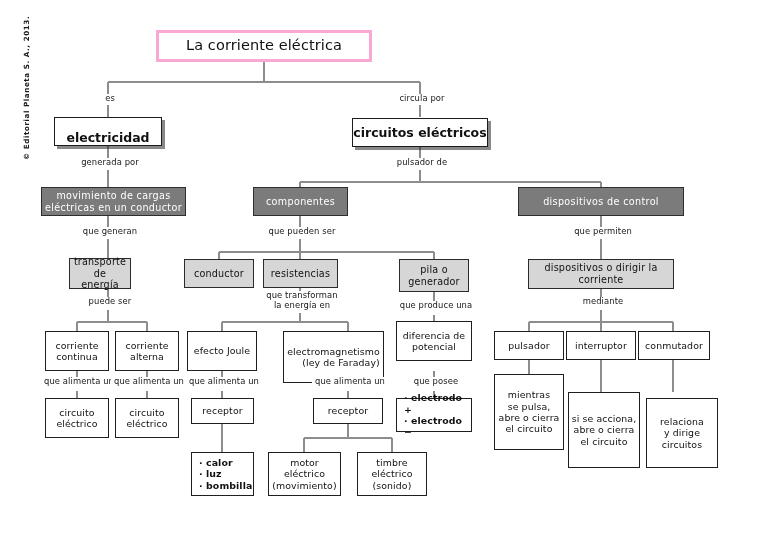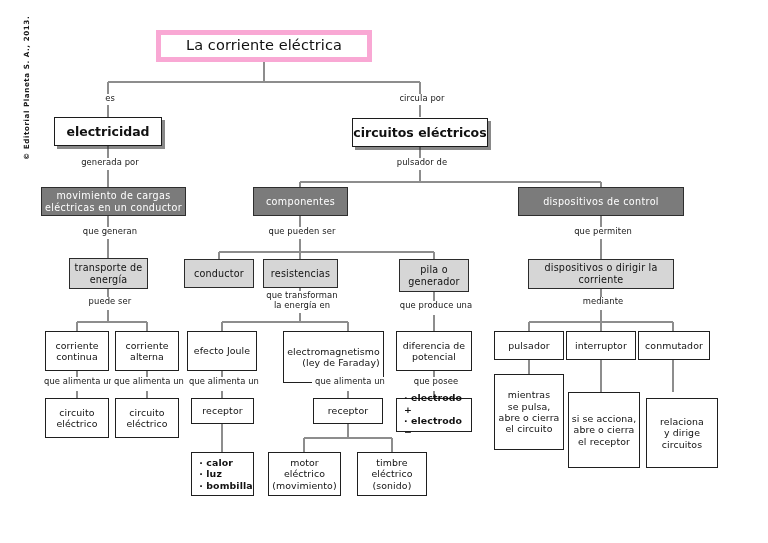--- a/index.html
+++ b/index.html
@@ -34,21 +34,21 @@
     line-height: 1.22;
     z-index: 3;
     background: #ffffff;
     border: 1px solid #3a3a3a;
     color: #111111;
   }
   .node .txt { display: block; white-space: pre-line; }
 
   
   .n-title {
-    border: 5px solid #f9a8d4;
+    border: 3px solid #f9a8d4;
     font-size: 14.5px;
     letter-spacing: .1px;
   }
 
   
   .n-strong {
     border: 1.6px solid #1c1c1c;
     font-weight: bold;
     font-size: 12.5px;
     box-shadow: 3px 3px 0 rgba(40,40,40,.55);
@@ -198,42 +198,42 @@
       <path d="M673,360 L673,392"></path>
     </g>
   </svg>
 
   <div id="copyright">© Editorial Planeta S. A., 2013.</div>
 
   <div class="node n-title" style="left:156px; top:30px; width:216px; height:32px;">
     <span class="txt">La corriente eléctrica</span>
   </div>
 
-  <div class="node n-strong" style="left:54px; top:117px; width:108px; height:29px;">
+  <div class="node n-strong" style="left:54px; top:117px; width:108px; height:29px;align-items:flex-end;">
     <span class="txt">electricidad</span>
   </div>
 
   <div class="node n-strong" style="left:352px; top:118px; width:136px; height:29px;">
     <span class="txt">circuitos eléctricos</span>
   </div>
 
   <div class="node n-dark" style="left:41px; top:187px; width:145px; height:29px;">
     <span class="txt">movimiento de cargas
 eléctricas en un conductor</span>
   </div>
 
   <div class="node n-dark" style="left:253px; top:187px; width:95px; height:29px;">
     <span class="txt">componentes</span>
   </div>
 
   <div class="node n-dark" style="left:518px; top:187px; width:166px; height:29px;">
     <span class="txt">dispositivos de control</span>
   </div>
 
-  <div class="node n-light" style="left:69px; top:258px; width:79px; height:31px;">
+  <div class="node n-light" style="left:69px; top:258px; width:62px; height:31px;">
     <span class="txt">transporte de
 energía</span>
   </div>
 
   <div class="node n-light" style="left:184px; top:259px; width:70px; height:29px;">
     <span class="txt">conductor</span>
   </div>
 
   <div class="node n-light" style="left:263px; top:259px; width:75px; height:29px;">
     <span class="txt">resistencias</span>
@@ -261,21 +261,21 @@
 
   <div class="node n-plain" style="left:187px; top:331px; width:70px; height:40px;">
     <span class="txt">efecto Joule</span>
   </div>
 
   <div class="node n-plain" style="left:283px; top:331px; width:101px; height:52px;text-align:right;">
     <span class="txt">electromagnetismo
 (ley de Faraday)</span>
   </div>
 
-  <div class="node n-plain" style="left:396px; top:331px; width:76px; height:40px;">
+  <div class="node n-plain" style="left:396px; top:321px; width:76px; height:40px;">
     <span class="txt">diferencia de
 potencial</span>
   </div>
 
   <div class="node n-plain" style="left:494px; top:331px; width:70px; height:29px;">
     <span class="txt">pulsador</span>
   </div>
 
   <div class="node n-plain" style="left:638px; top:331px; width:72px; height:29px;">
     <span class="txt">conmutador</span>
@@ -311,30 +311,30 @@
   <div class="node n-plain" style="left:494px; top:374px; width:70px; height:76px;">
     <span class="txt">mientras
 se pulsa,
 abre o cierra
 el circuito</span>
   </div>
 
   <div class="node n-plain" style="left:568px; top:392px; width:72px; height:76px;">
     <span class="txt">si se acciona,
 abre o cierra
-el receptor</span>
+el circuito</span>
   </div>
 
   <div class="node n-plain" style="left:646px; top:398px; width:72px; height:70px;">
     <span class="txt">relaciona
 y dirige
 circuitos</span>
   </div>
 
-  <div class="node n-plain n-bullets" style="left:191px; top:452px; width:63px; height:44px;justify-content:center;">
+  <div class="node n-plain n-bullets" style="left:191px; top:452px; width:63px; height:44px;">
     <span class="txt">· calor
 · luz
 · bombilla</span>
   </div>
 
   <div class="node n-plain" style="left:268px; top:452px; width:73px; height:44px;">
     <span class="txt">motor eléctrico
 (movimiento)</span>
   </div>
 

